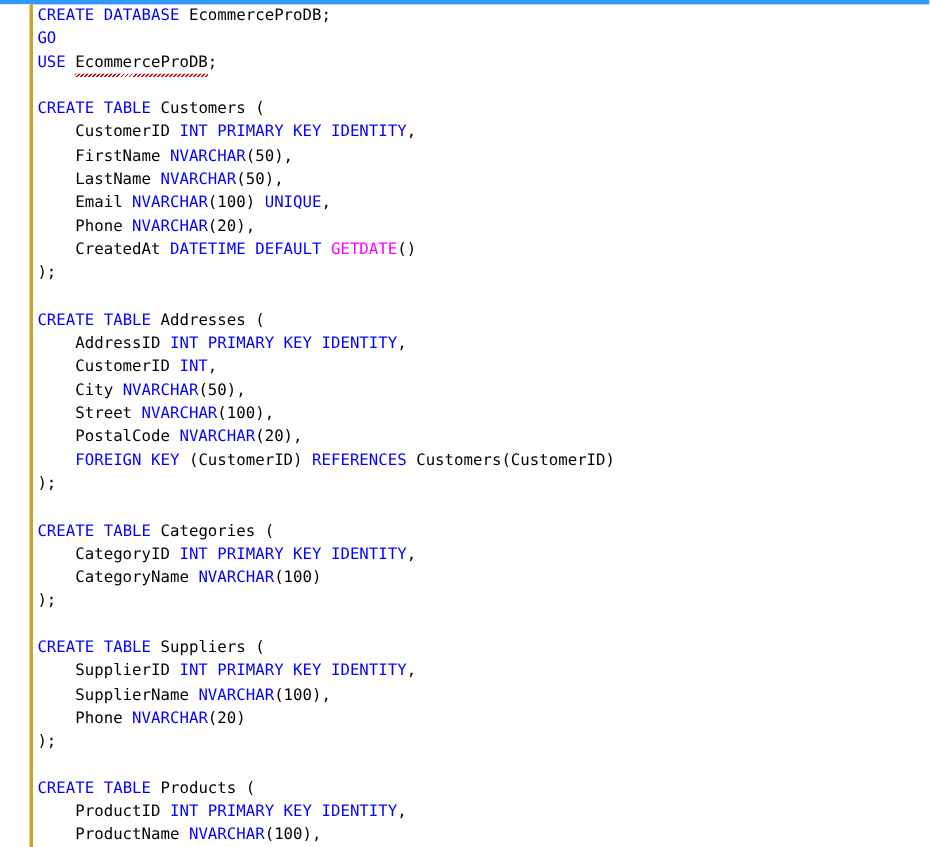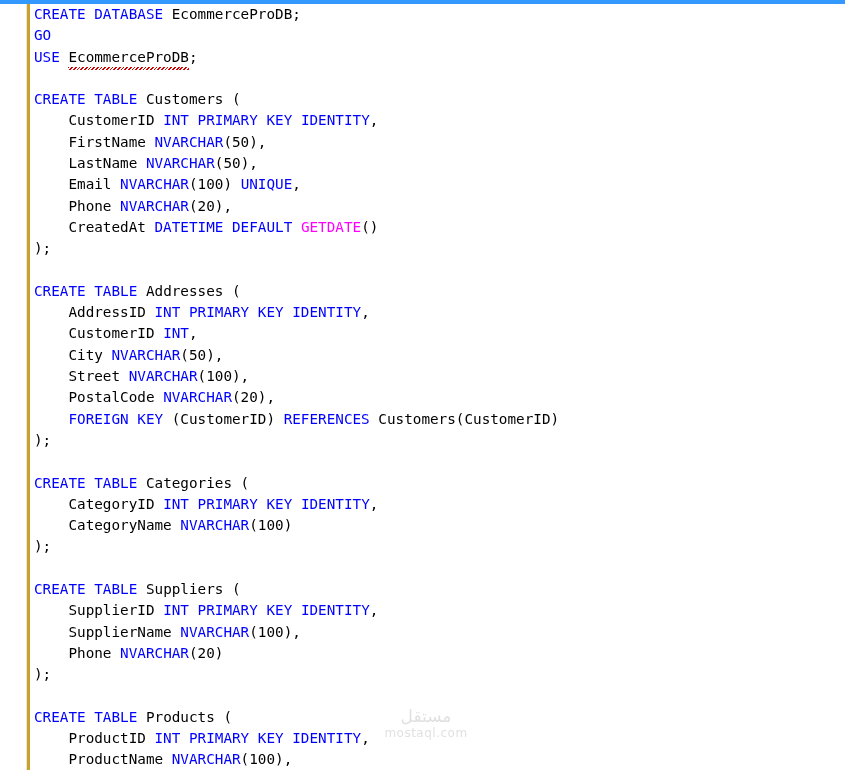--- a/index.html
+++ b/index.html
@@ -163,19 +163,15 @@
     <span class="plain">SupplierID</span> <span class="type">INT</span> <span class="kw">PRIMARY</span> <span class="kw">KEY</span> <span class="kw">IDENTITY</span><span class="punct">,</span>
     <span class="plain">SupplierName</span> <span class="type">NVARCHAR</span><span class="punct">(</span><span class="plain">100</span><span class="punct">),</span>
     <span class="plain">Phone</span> <span class="type">NVARCHAR</span><span class="punct">(</span><span class="plain">20</span><span class="punct">)</span>
 <span class="punct">);</span>
 
 <span class="kw">CREATE</span> <span class="kw">TABLE</span> <span class="plain">Products</span> <span class="punct">(</span>
     <span class="plain">ProductID</span> <span class="type">INT</span> <span class="kw">PRIMARY</span> <span class="kw">KEY</span> <span class="kw">IDENTITY</span><span class="punct">,</span>
     <span class="plain">ProductName</span> <span class="type">NVARCHAR</span><span class="punct">(</span><span class="plain">100</span><span class="punct">),</span></pre>
   </div>
 
-  <div class="watermark">
-    <div class="wm-ar">مستقل</div>
-    <div class="wm-en">mostaql.com</div>
-  </div>
 
   <div class="scroll-track"></div>
 </div>
 
 </body></html>

